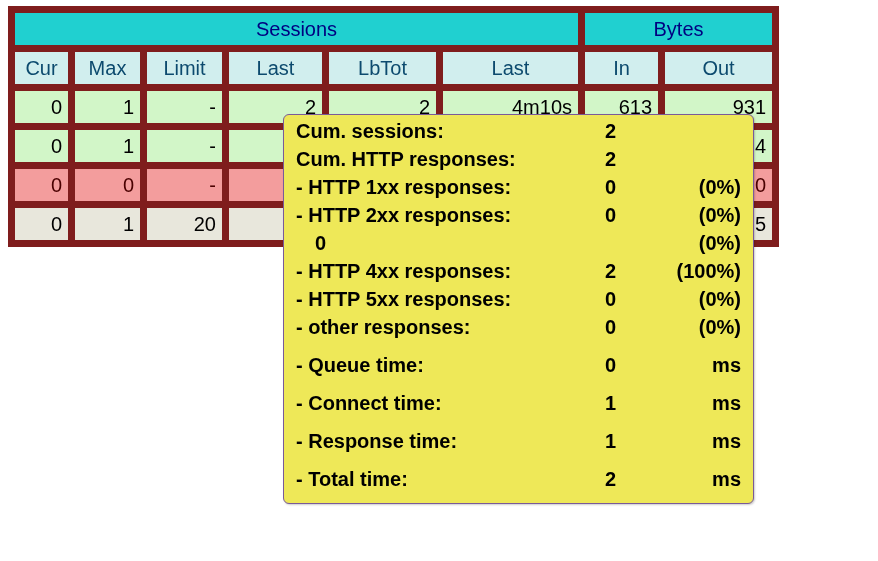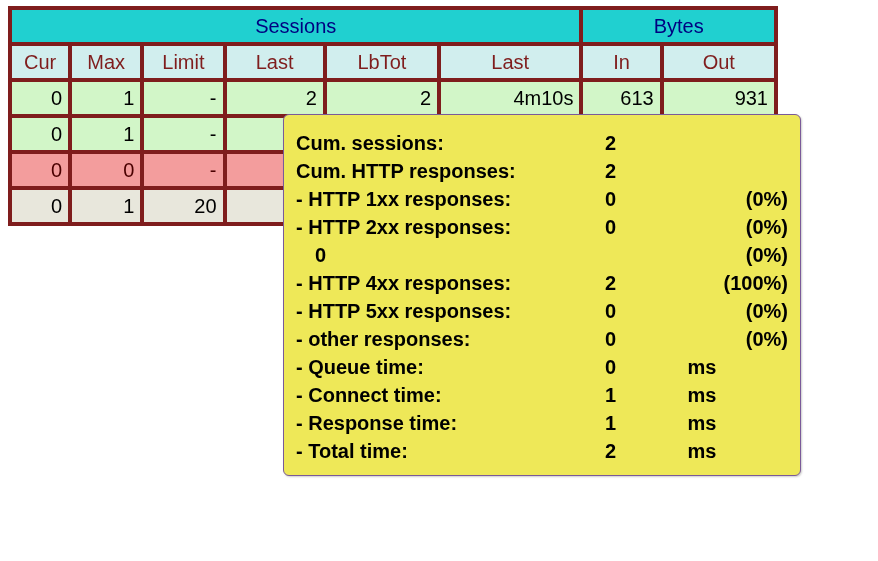--- a/index.html
+++ b/index.html
@@ -18,40 +18,40 @@
   }
 
   
   table.stats {
     border-collapse: collapse;
     width: 770px;
     table-layout: fixed;
   }
   table.stats th,
   table.stats td {
-    border: 4px solid #7f1d1d;
+    border: 7px solid #7f1d1d;
     padding: 2px 6px 2px 6px;
     height: 30px;
     line-height: 28px;
     box-sizing: border-box;
     white-space: nowrap;
     overflow: hidden;
   }
   table.stats thead th {
     background: #20d0d0;
     color: #000080;
     font-weight: 400;
     text-align: center;
   }
   table.stats thead tr.group th {
     font-weight: 400;
   }
   table.stats thead tr.cols th {
     background: #d1eeee;
-    color: #7f1d1d;
+    color: #0c4a6e;
   }
 
   
   table.stats tbody td {
     text-align: right;
   }
 
   tr.row-green td  { background: #d2f6c8; }
   tr.row-red   td  { background: #f39d9d; color: #4a0000;}
   tr.row-gray  td  { background: #e8e7dc; }
@@ -64,40 +64,40 @@
   col.c-lbtot { width: 114px; }
   col.c-last  { width: 142px; }
   col.c-in    { width: 80px; }
   col.c-out   { width: 114px; }
 
   
   .tooltip {
     position: absolute;
     left: 283px;
     top: 114px;
-    width: 518px;
+    width: 471px;
     background: #eee858;
     border: 1px solid #7a5a99;
     border-radius: 6px;
     box-shadow: 1px 1px 2px rgba(0,0,0,0.2);
-    padding: 14px 12px 10px 12px;
+    padding: 2px 12px 10px 12px;
     color: #000;
     font-weight: 700;
     font-size: 20px;
     line-height: 28px;
     box-sizing: border-box;
   }
   .tooltip .row {
     display: flex;
     align-items: baseline;
   }
   .tooltip .label { flex: 0 0 290px; }
   .tooltip .val   { flex: 0 0 30px; text-align: right; }
   .tooltip .pct   { flex: 1 1 auto; text-align: right; font-weight: 700;}
-  .tooltip .unit  { flex: 1 1 auto; text-align: center; font-weight: 700;}
+  .tooltip .unit  { flex: 1 1 auto; text-align: right; font-weight: 700; margin-top: 10px;}
   .tooltip .avgline { margin-top: 2px; }
 </style>
 </head>
 <body>
 
 <div class="page">
 
   <table class="stats">
     <colgroup>
       <col class="c-cur">

